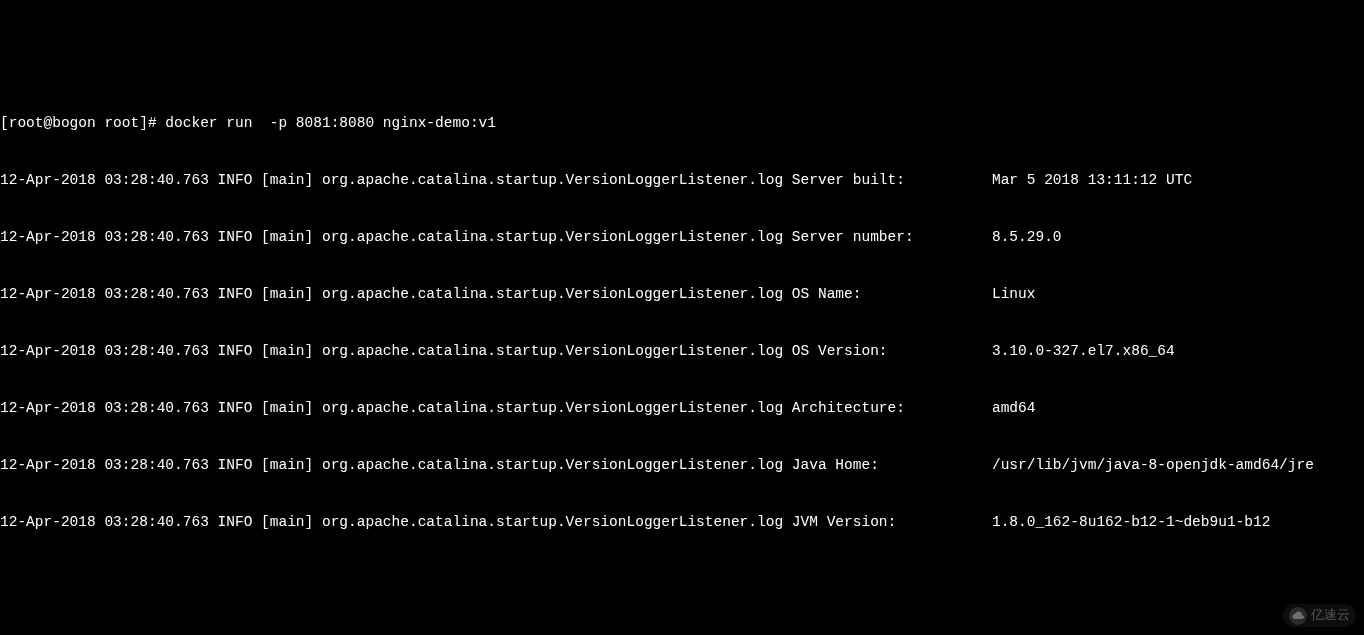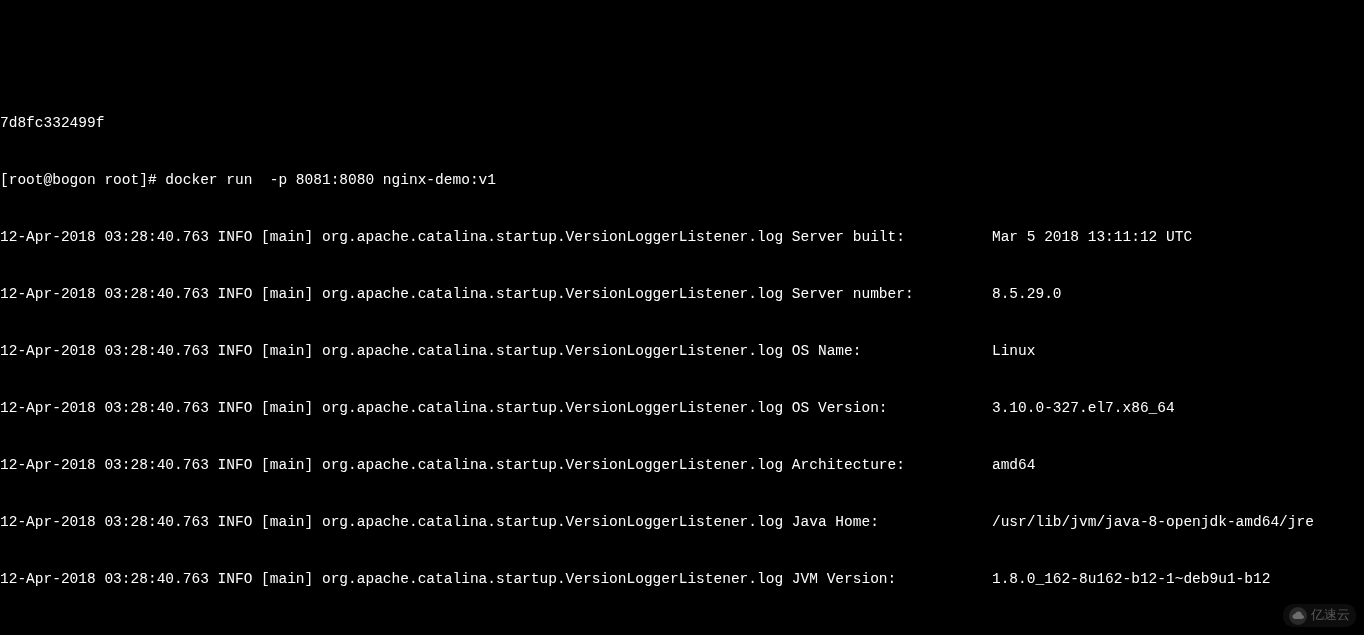--- a/index.html
+++ b/index.html
@@ -52,21 +52,20 @@
       align-items: center;
       justify-content: center;
     }
   </style>
 </head>
 <body>
 
 
 
 <div class="terminal">
-  <div class="line">7d8fc332499f</div>
   <div class="line">[root@bogon root]# docker run  -p 8081:8080 nginx-demo:v1</div>
   <div class="line">12-Apr-2018 03:28:40.763 INFO [main] org.apache.catalina.startup.VersionLoggerListener.log Server built:          Mar 5 2018 13:11:12 UTC</div>
   <div class="line">12-Apr-2018 03:28:40.763 INFO [main] org.apache.catalina.startup.VersionLoggerListener.log Server number:         8.5.29.0</div>
   <div class="line">12-Apr-2018 03:28:40.763 INFO [main] org.apache.catalina.startup.VersionLoggerListener.log OS Name:               Linux</div>
   <div class="line">12-Apr-2018 03:28:40.763 INFO [main] org.apache.catalina.startup.VersionLoggerListener.log OS Version:            3.10.0-327.el7.x86_64</div>
   <div class="line">12-Apr-2018 03:28:40.763 INFO [main] org.apache.catalina.startup.VersionLoggerListener.log Architecture:          amd64</div>
   <div class="line">12-Apr-2018 03:28:40.763 INFO [main] org.apache.catalina.startup.VersionLoggerListener.log Java Home:             /usr/lib/jvm/java-8-openjdk-amd64/jre</div>
   <div class="line">12-Apr-2018 03:28:40.763 INFO [main] org.apache.catalina.startup.VersionLoggerListener.log JVM Version:           1.8.0_162-8u162-b12-1~deb9u1-b12</div>
   
   

